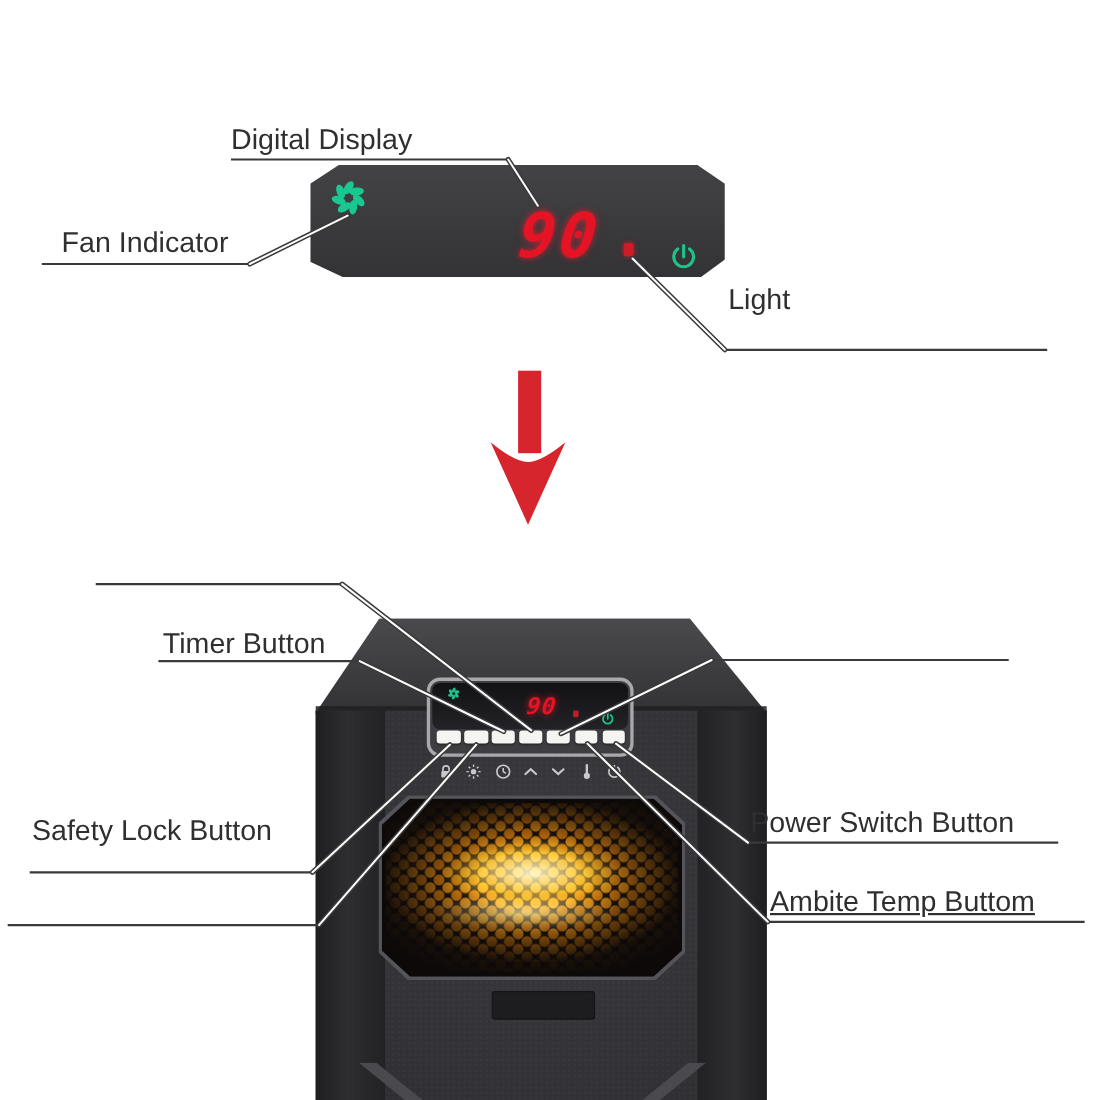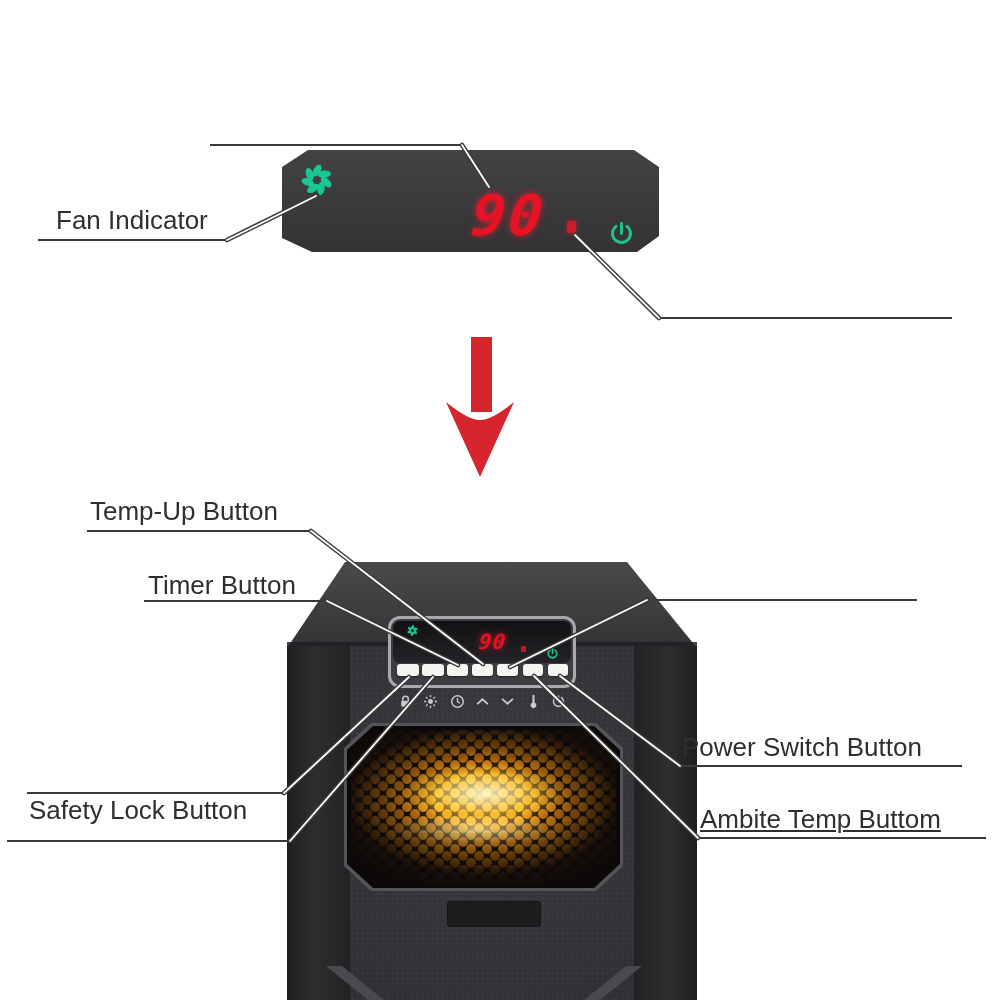--- a/index.html
+++ b/index.html
@@ -225,22 +225,23 @@
       <line class="din" x1="311" y1="531" x2="483" y2="664"></line>
       <line class="din" x1="327" y1="601" x2="458" y2="665"></line>
       <line class="din" x1="647" y1="600" x2="510" y2="667"></line>
       <line class="din" x1="680" y1="766" x2="560" y2="676"></line>
       <line class="din" x1="698" y1="838" x2="534" y2="676"></line>
       <line class="din" x1="284" y1="793" x2="409" y2="677"></line>
       <line class="din" x1="290" y1="841" x2="433" y2="677"></line>
     </g>
   </svg>
 
+  <div class="callout" style="left:210px;top:112px;">Digital Display</div>
   <div class="callout" style="left:36px;top:206px;margin-left:20px;">Fan Indicator</div>
   <div class="callout" style="left:662px;top:258px;">
+    <div>Light</div>
   </div>
-  <div class="callout" style="left:90px;top:497px;">Temp-Up Button</div>
   <div class="callout" style="left:148px;top:571px;">Timer Button</div>
   <div class="callout" style="left:682px;top:733px;">Power Switch Button</div>
   <div class="callout" style="left:700px;top:805px;text-decoration:underline;">Ambite Temp Buttom</div>
-  <div class="callout" style="left:29px;top:796px;">Safety Lock Button</div>
+  <div class="callout" style="left:29px;top:741px;">Safety Lock Button</div>
 
 </div>
 
 </body></html>

